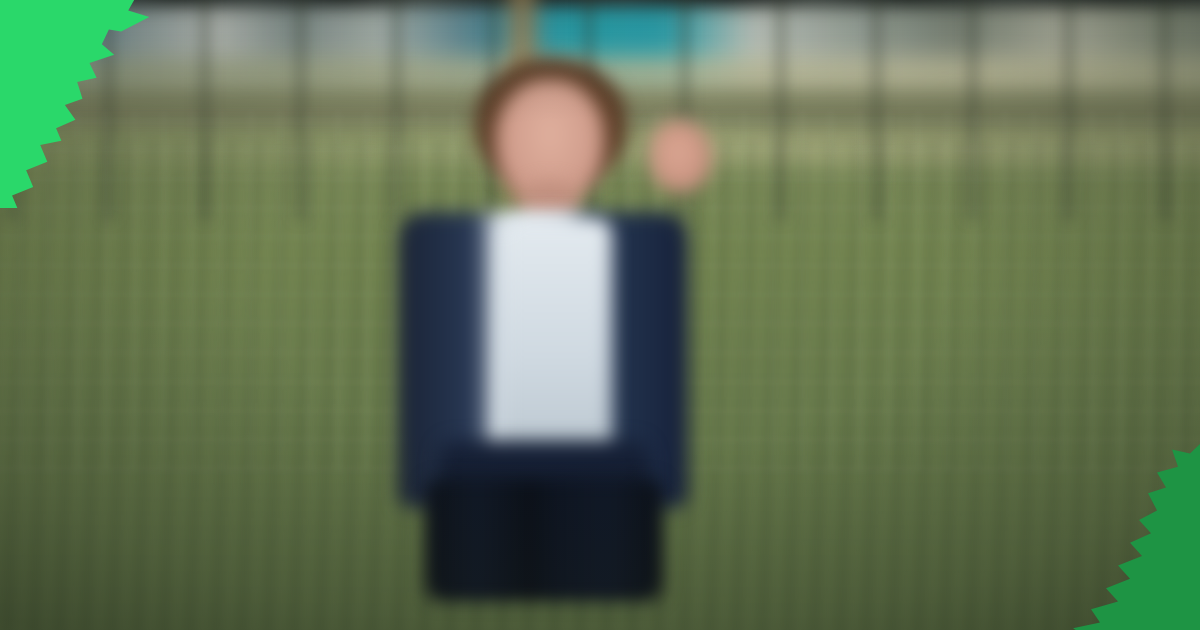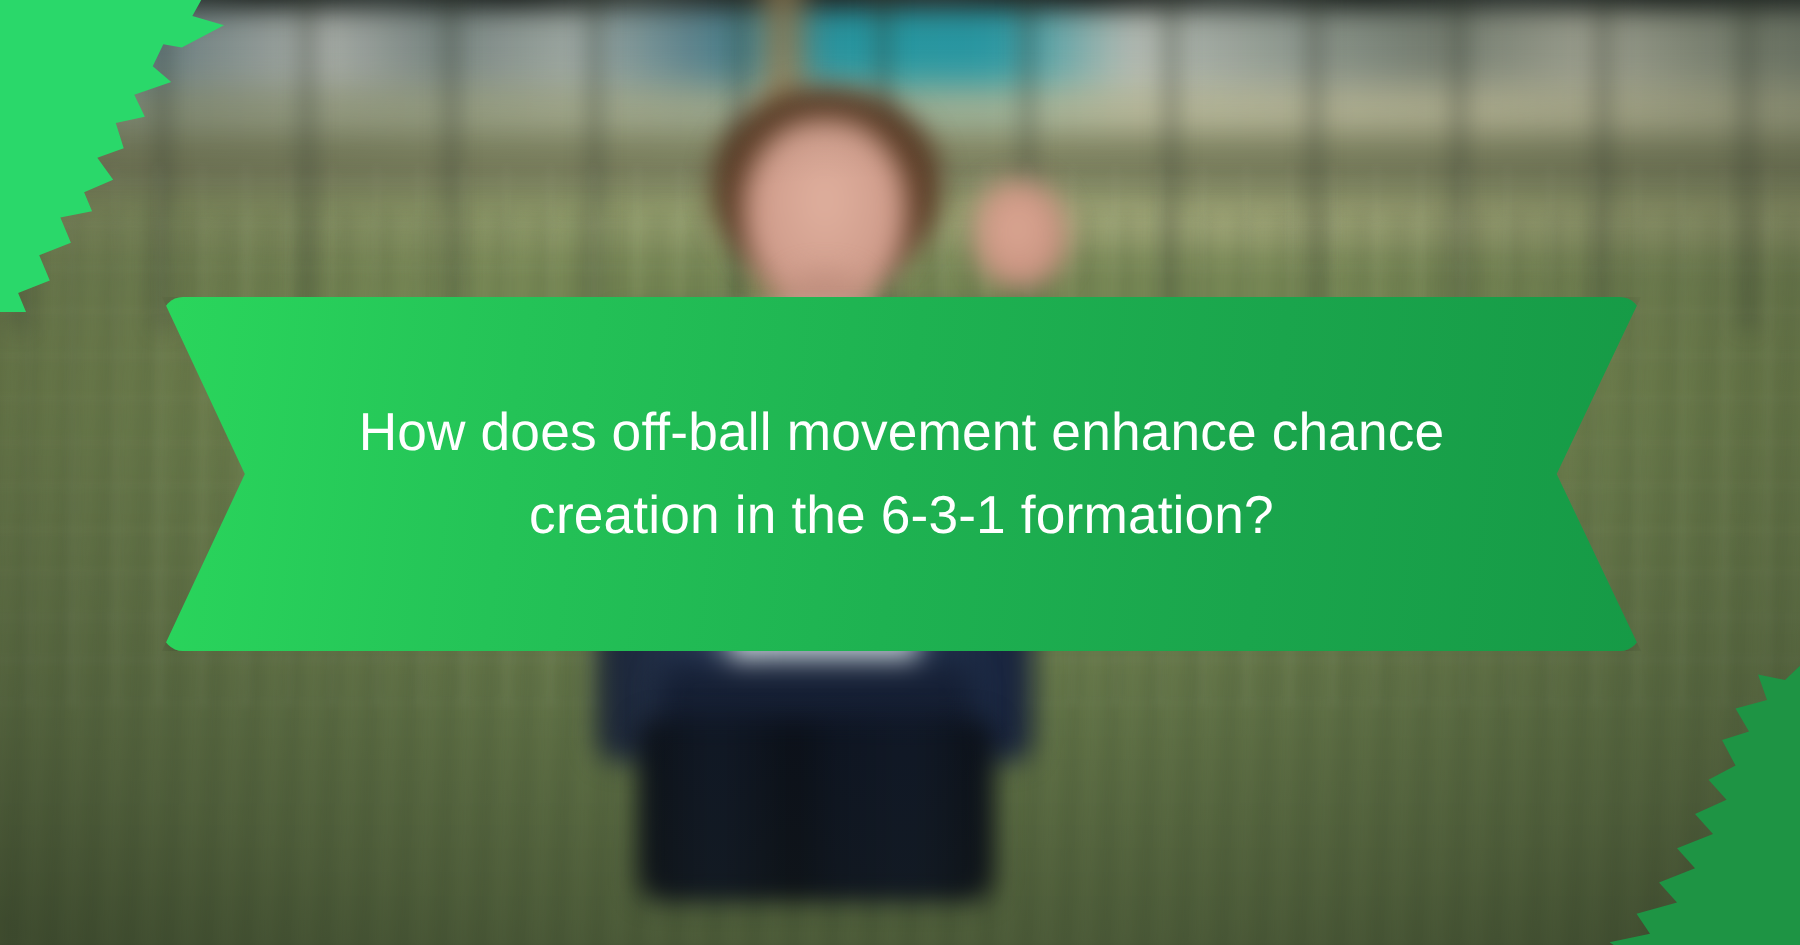--- a/index.html
+++ b/index.html
@@ -239,20 +239,14 @@
     <div class="person p-shirt"></div>
     <div class="person p-trousers"></div>
     <div class="person p-legs"></div>
 
     <div class="bg-layer bg-vignette"></div>
   </div>
 
   <div class="corner-shape corner-tl"></div>
   <div class="corner-shape corner-br"></div>
 
-  <div class="banner">
-    <div class="banner-text">
-      <div>How does off-ball movement enhance chance</div>
-      <div>creation in the 6-3-1 formation?</div>
-    </div>
-  </div>
 
 </div>
 
 </body></html>

